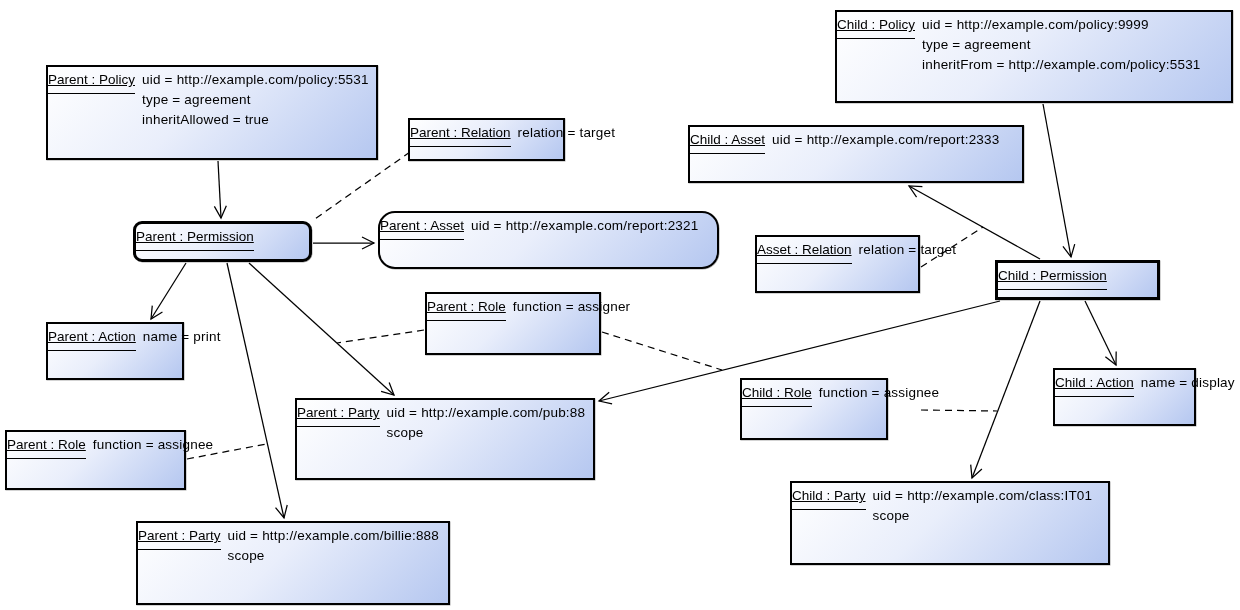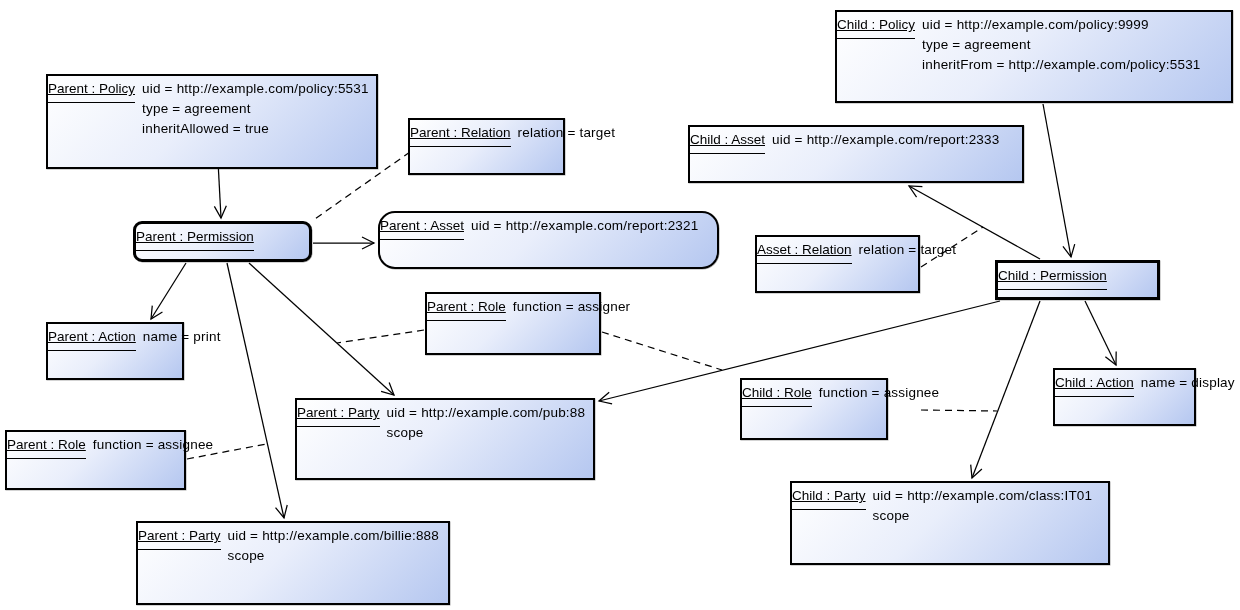--- a/index.html
+++ b/index.html
@@ -89,29 +89,29 @@
         <line x1="1000" y1="301" x2="599" y2="401" class="edge-solid" marker-end="url(#arrow-open)"></line>
         <line x1="410" y1="152" x2="312" y2="221" class="edge-dashed"></line>
         <line x1="921" y1="267" x2="983" y2="227" class="edge-dashed"></line>
         <line x1="424" y1="330" x2="337" y2="343" class="edge-dashed"></line>
         <line x1="602" y1="332" x2="722" y2="370" class="edge-dashed"></line>
         <line x1="187" y1="459" x2="266" y2="444" class="edge-dashed"></line>
         <line x1="921" y1="410" x2="997" y2="411" class="edge-dashed"></line>
       </g>
   </svg>
   <div id="boxes">
-      <div class="uml-box" style="left: 46px; top: 65px; width: 332px; height: 95px; margin-top: 9px;">
+      <div class="uml-box" style="left: 46px; top: 65px; width: 332px; height: 95px;">
     <div class="uml-title">Parent : Policy</div>
     <div class="uml-body">
           <div class="attr-line">uid = http://example.com/policy:5531</div>
           <div class="attr-line">type = agreement</div>
           <div class="attr-line">inheritAllowed = true</div>
         </div>
   </div>
-      <div class="uml-box" style="left: 408px; top: 118px; width: 157px; height: 57px;">
+      <div class="uml-box" style="left: 408px; top: 118px; width: 157px; height: 43px;">
     <div class="uml-title">Parent : Relation</div>
     <div class="uml-body">
           <div class="attr-line">relation = target</div>
         </div>
   </div>
       <div class="uml-box" style="left: 835px; top: 10px; width: 398px; height: 93px;">
     <div class="uml-title">Child : Policy</div>
     <div class="uml-body">
           <div class="attr-line">uid = http://example.com/policy:9999</div>
           <div class="attr-line">type = agreement</div>

